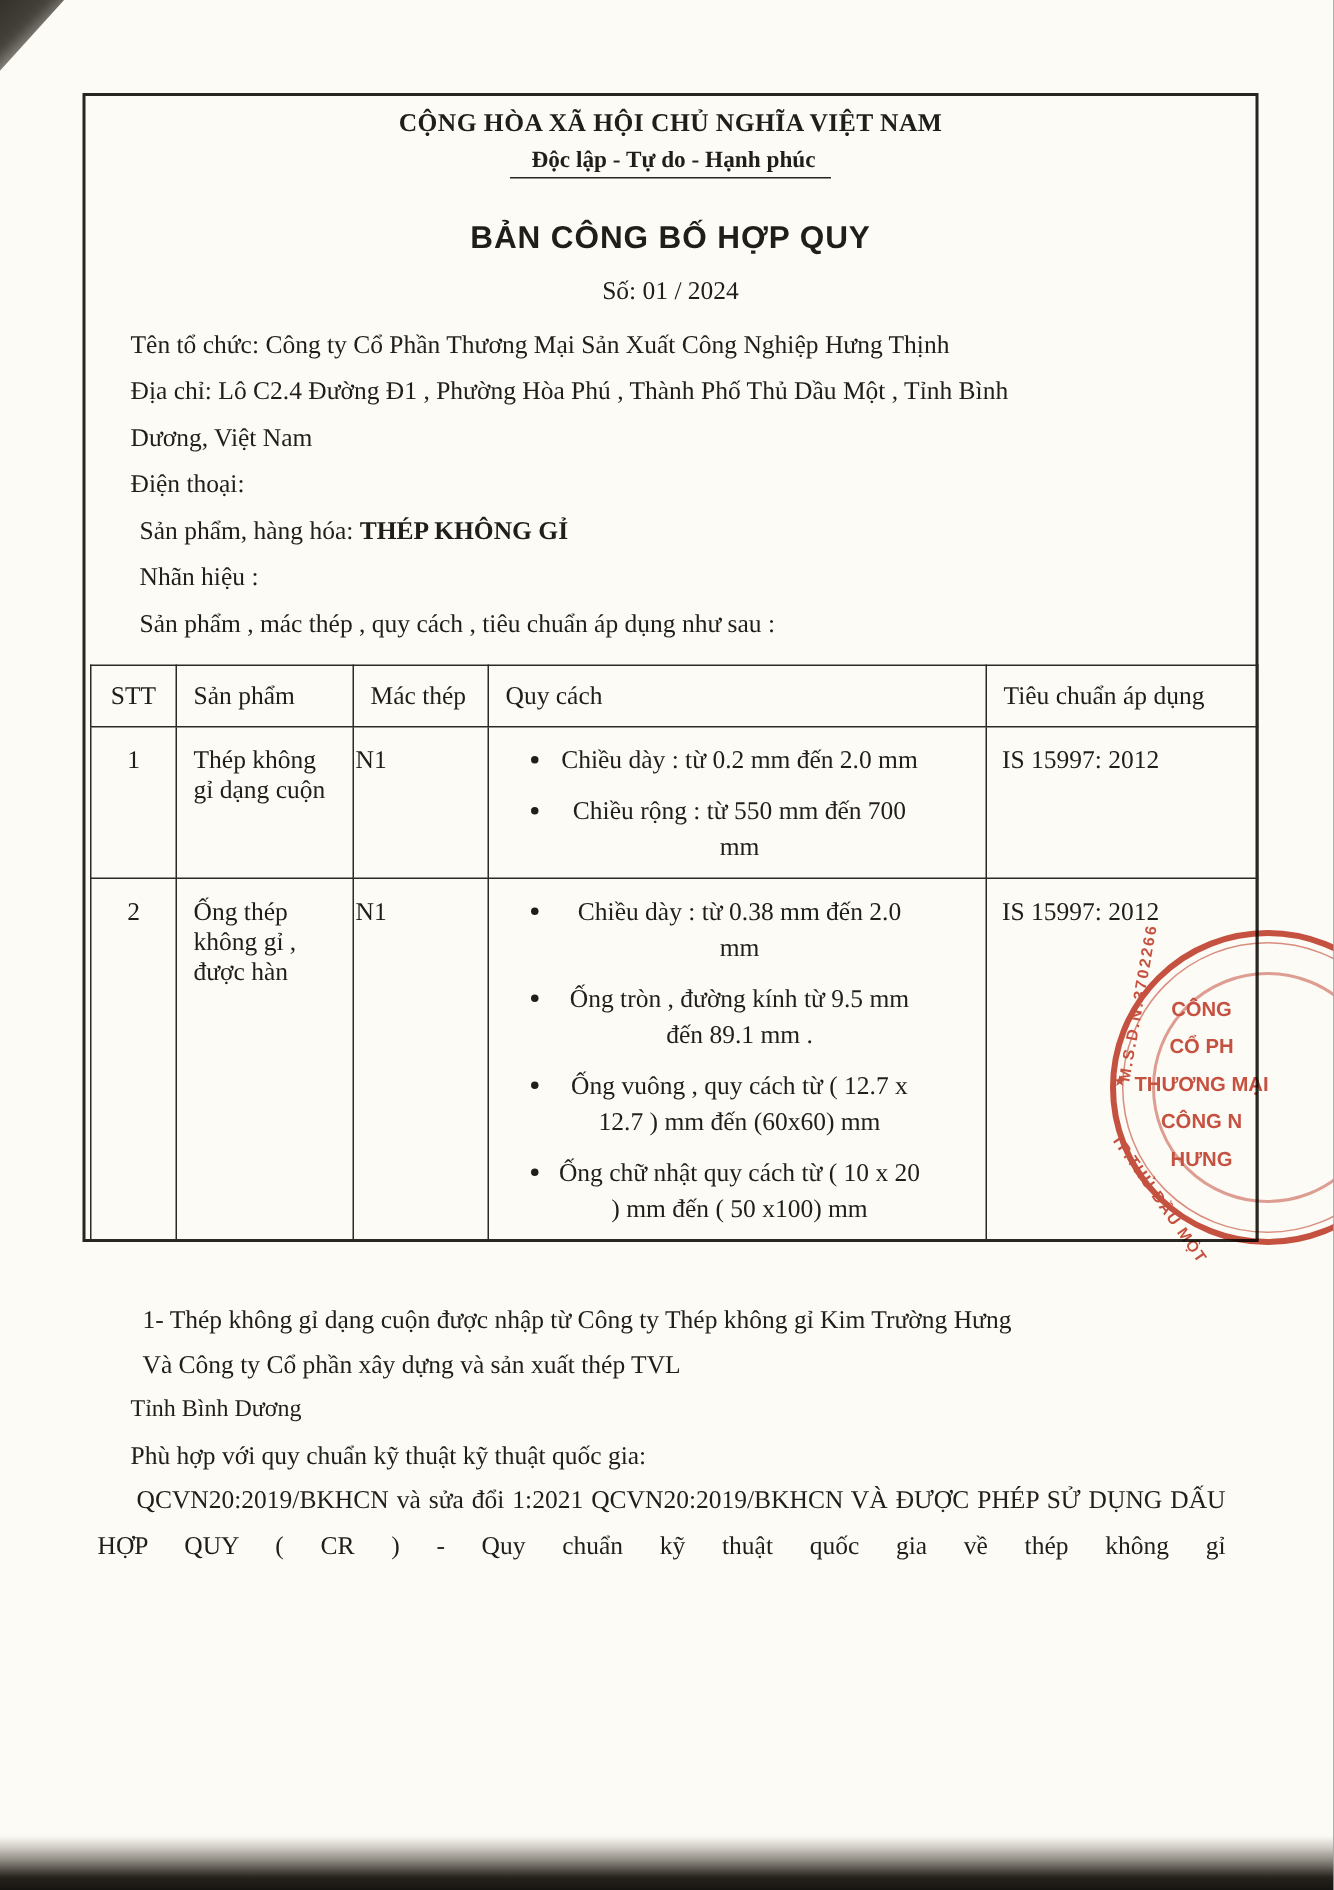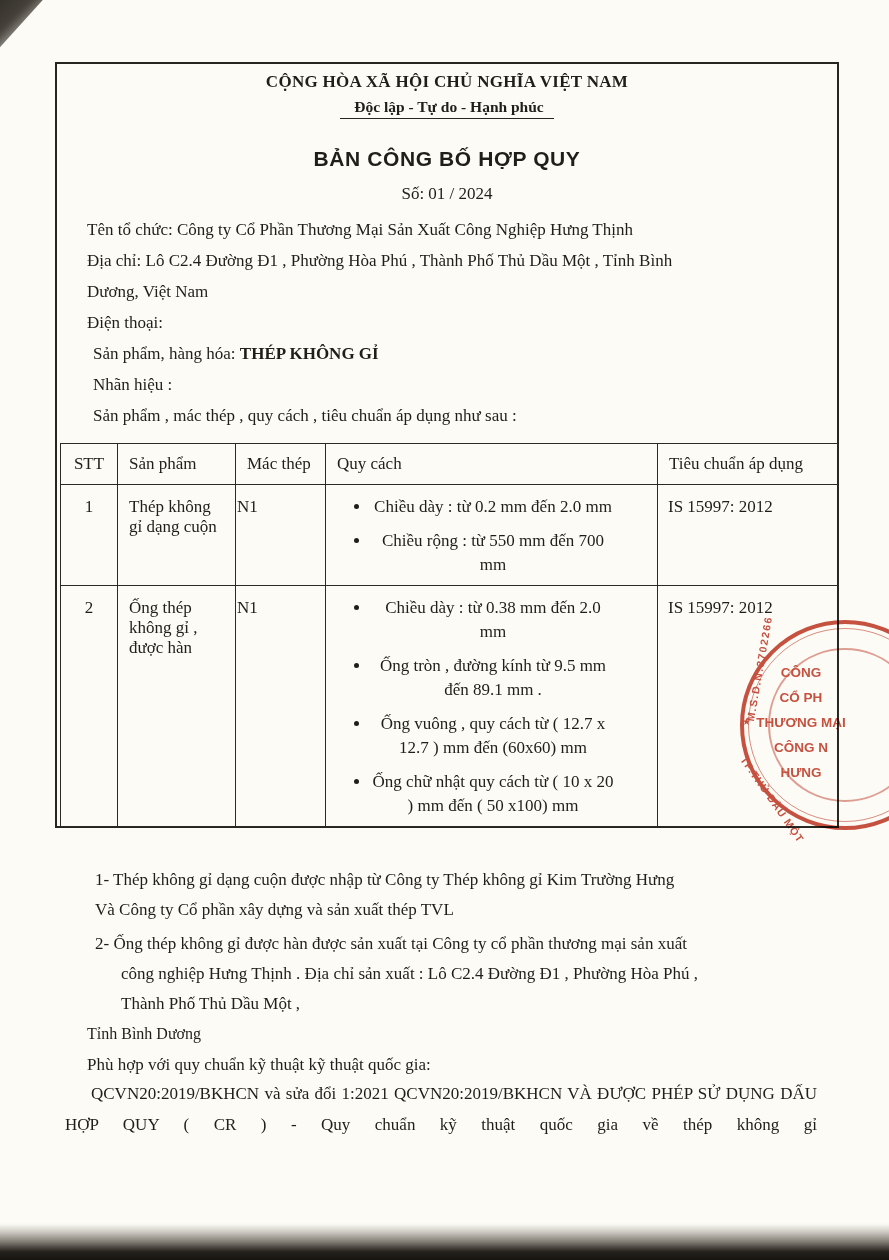--- a/index.html
+++ b/index.html
@@ -187,25 +187,20 @@
           <td class="std">IS 15997: 2012</td>
         </tr>
       </tbody>
     </table>
 
     <div class="notes">
       <div class="note-block">
         <div class="note-line">1- Thép không gỉ dạng cuộn được nhập từ Công ty Thép không gỉ Kim Trường Hưng</div>
         <div class="note-line">Và Công ty Cổ phần xây dựng và sản xuất thép TVL</div>
       </div>
-      <div class="note-block">
-        <div class="note-line">2- Ống thép không gỉ được hàn được sản xuất tại Công ty cổ phần thương mại sản xuất</div>
-        <div class="note-line hang">công nghiệp Hưng Thịnh . Địa chỉ sản xuất : Lô C2.4 Đường Đ1 , Phường Hòa Phú ,</div>
-        <div class="note-line hang">Thành Phố Thủ Dầu Một ,</div>
-      </div>
     </div>
 
     <p class="province">Tỉnh Bình Dương</p>
     <p class="conformity">Phù hợp với quy chuẩn kỹ thuật kỹ thuật quốc gia:</p>
     <p class="final-para">QCVN20:2019/BKHCN và sửa đổi 1:2021 QCVN20:2019/BKHCN VÀ ĐƯỢC PHÉP SỬ DỤNG DẤU HỢP QUY ( CR ) -  Quy chuẩn kỹ thuật quốc gia về thép không gỉ</p>
 
   </div>
 
   <div class="stamp">
     <div class="ring-outer"></div>

